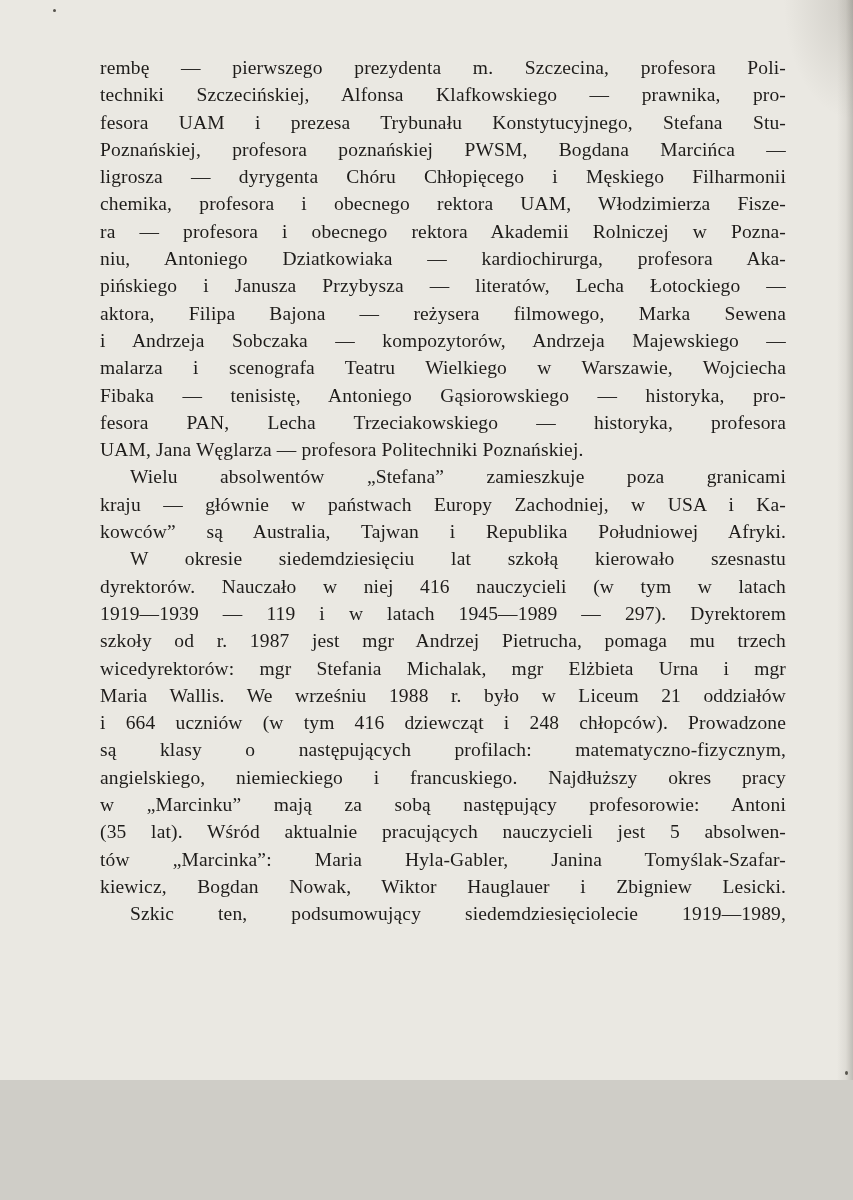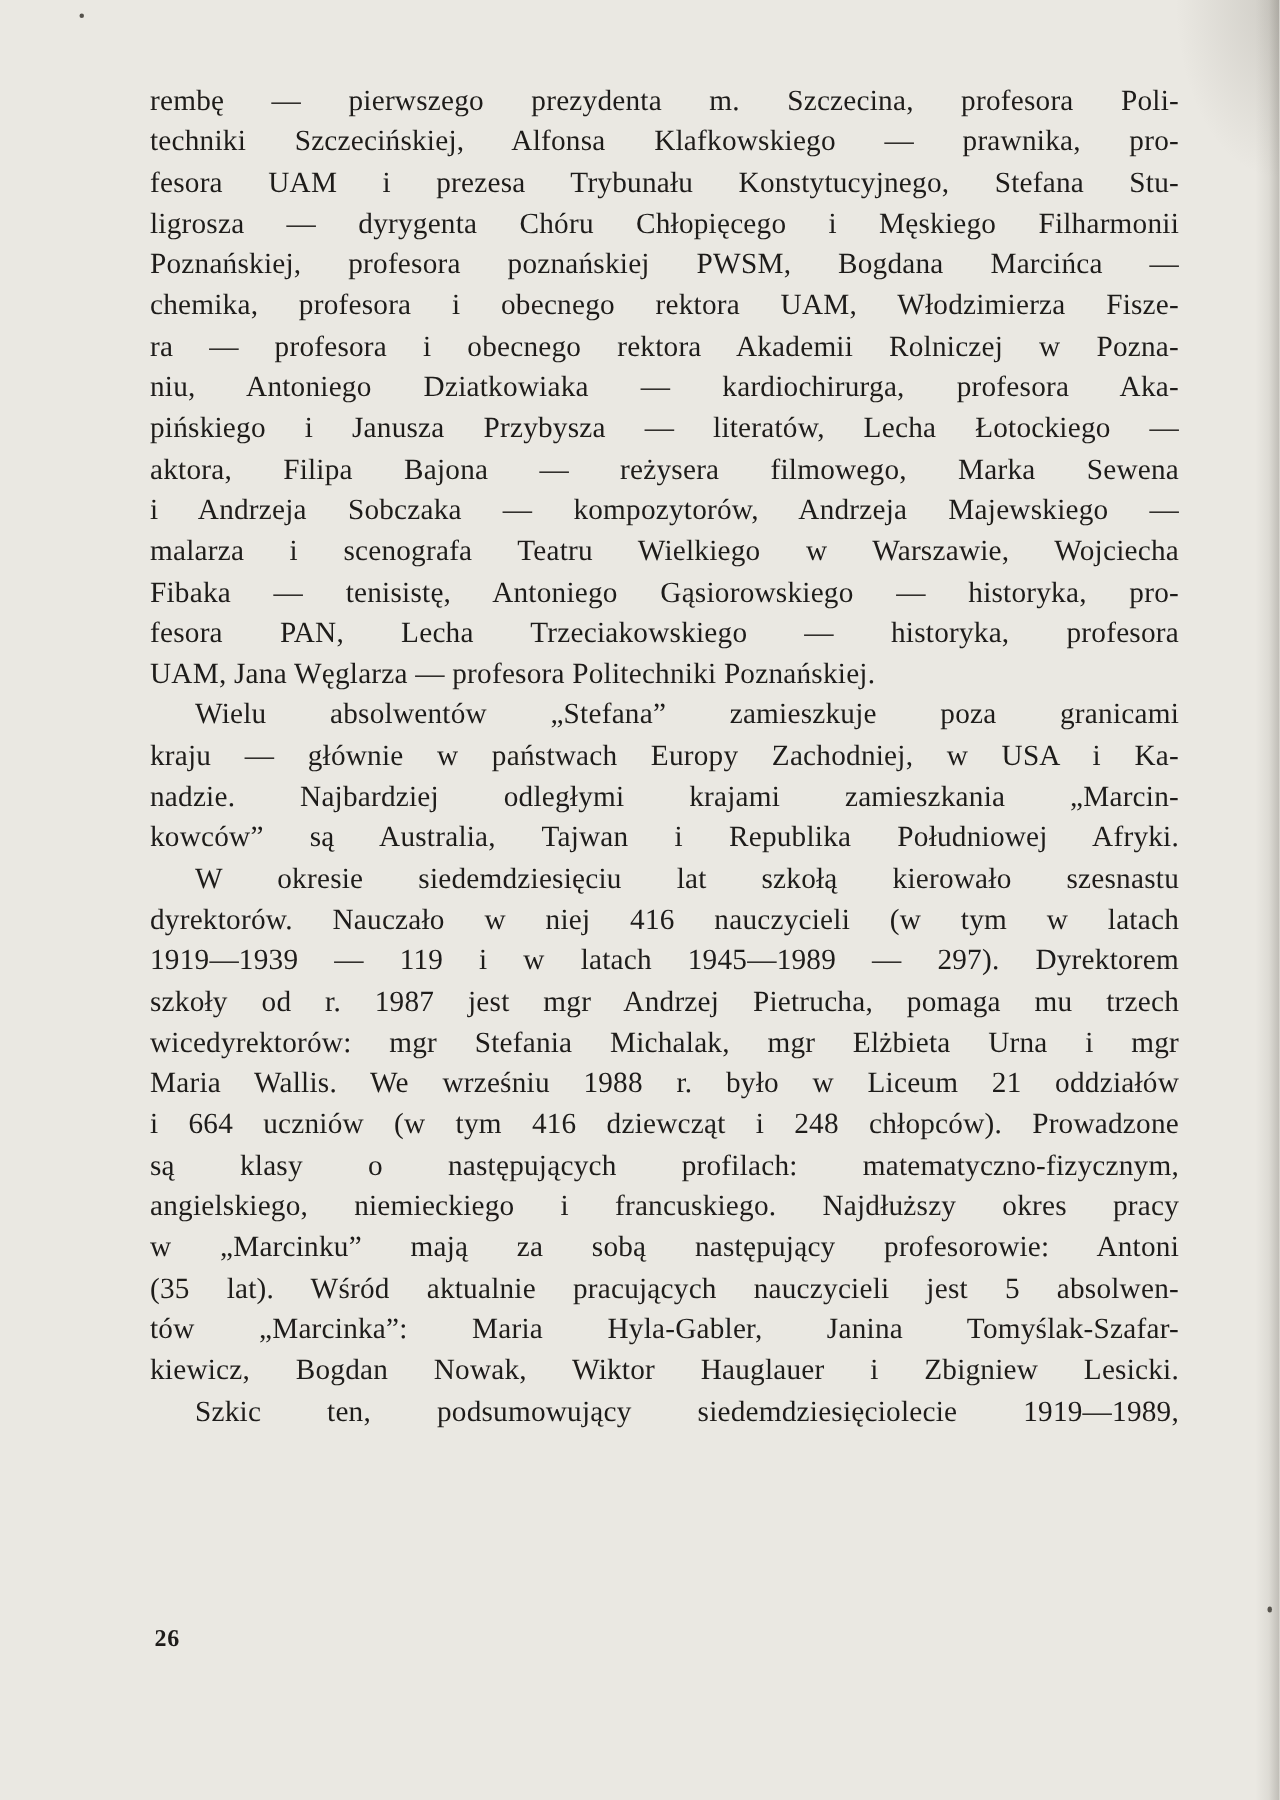--- a/index.html
+++ b/index.html
@@ -3,21 +3,21 @@
 <meta charset="utf-8">
 <style>
   html, body {
     margin: 0;
     padding: 0;
     background: #cfcdc7;
   }
   .page {
     position: relative;
     width: 853px;
-    height: 1200px;
+    height: 1080px;
     background: var(--paper, #eae8e2);
     overflow: hidden;
     font-family: "Liberation Serif", "DejaVu Serif", serif;
     color: var(--ink, #1e1c1a);
   }
   
   .page::after {
     content: "";
     position: absolute;
     top: 0; right: 0;
@@ -76,35 +76,34 @@
   .speck-2 { left: 845px; top: 1071px; width: 3px; height: 4px; }
 </style>
 </head>
 <body>
 
 <div class="page">
   <div class="text-block" id="text-block">
       <div class="line">rembę — pierwszego prezydenta m. Szczecina, profesora Poli-</div>
       <div class="line">techniki Szczecińskiej, Alfonsa Klafkowskiego — prawnika, pro-</div>
       <div class="line">fesora UAM i prezesa Trybunału Konstytucyjnego, Stefana Stu-</div>
+      <div class="line">Poznańskiej, profesora poznańskiej PWSM, Bogdana Marcińca —</div>
       <div class="line">ligrosza — dyrygenta Chóru Chłopięcego i Męskiego Filharmonii</div>
-      <div class="line">Poznańskiej, profesora poznańskiej PWSM, Bogdana Marcińca —</div>
       <div class="line">chemika, profesora i obecnego rektora UAM, Włodzimierza Fisze-</div>
       <div class="line">ra — profesora i obecnego rektora Akademii Rolniczej w Pozna-</div>
       <div class="line">niu, Antoniego Dziatkowiaka — kardiochirurga, profesora Aka-</div>
       <div class="line">pińskiego i Janusza Przybysza — literatów, Lecha Łotockiego —</div>
       <div class="line">aktora, Filipa Bajona — reżysera filmowego, Marka Sewena</div>
       <div class="line">i Andrzeja Sobczaka — kompozytorów, Andrzeja Majewskiego —</div>
       <div class="line">malarza i scenografa Teatru Wielkiego w Warszawie, Wojciecha</div>
       <div class="line">Fibaka — tenisistę, Antoniego Gąsiorowskiego — historyka, pro-</div>
       <div class="line">fesora PAN, Lecha Trzeciakowskiego — historyka, profesora</div>
       <div class="line no-justify">UAM, Jana Węglarza — profesora Politechniki Poznańskiej.</div>
       <div class="line indent">Wielu absolwentów „Stefana” zamieszkuje poza granicami</div>
       <div class="line">kraju — głównie w państwach Europy Zachodniej, w USA i Ka-</div>
-      <div class="line">nadzie. Najbardziej odległymi krajami zamieszkania „Marcin-</div>
       <div class="line">kowców” są Australia, Tajwan i Republika Południowej Afryki.</div>
       <div class="line indent">W okresie siedemdziesięciu lat szkołą kierowało szesnastu</div>
       <div class="line">dyrektorów. Nauczało w niej 416 nauczycieli (w tym w latach</div>
       <div class="line">1919—1939 — 119 i w latach 1945—1989 — 297). Dyrektorem</div>
       <div class="line">szkoły od r. 1987 jest mgr Andrzej Pietrucha, pomaga mu trzech</div>
       <div class="line">wicedyrektorów: mgr Stefania Michalak, mgr Elżbieta Urna i mgr</div>
       <div class="line">Maria Wallis. We wrześniu 1988 r. było w Liceum 21 oddziałów</div>
       <div class="line">i 664 uczniów (w tym 416 dziewcząt i 248 chłopców). Prowadzone</div>
       <div class="line">są klasy o następujących profilach: matematyczno-fizycznym,</div>
       <div class="line">angielskiego, niemieckiego i francuskiego. Najdłuższy okres pracy</div>

